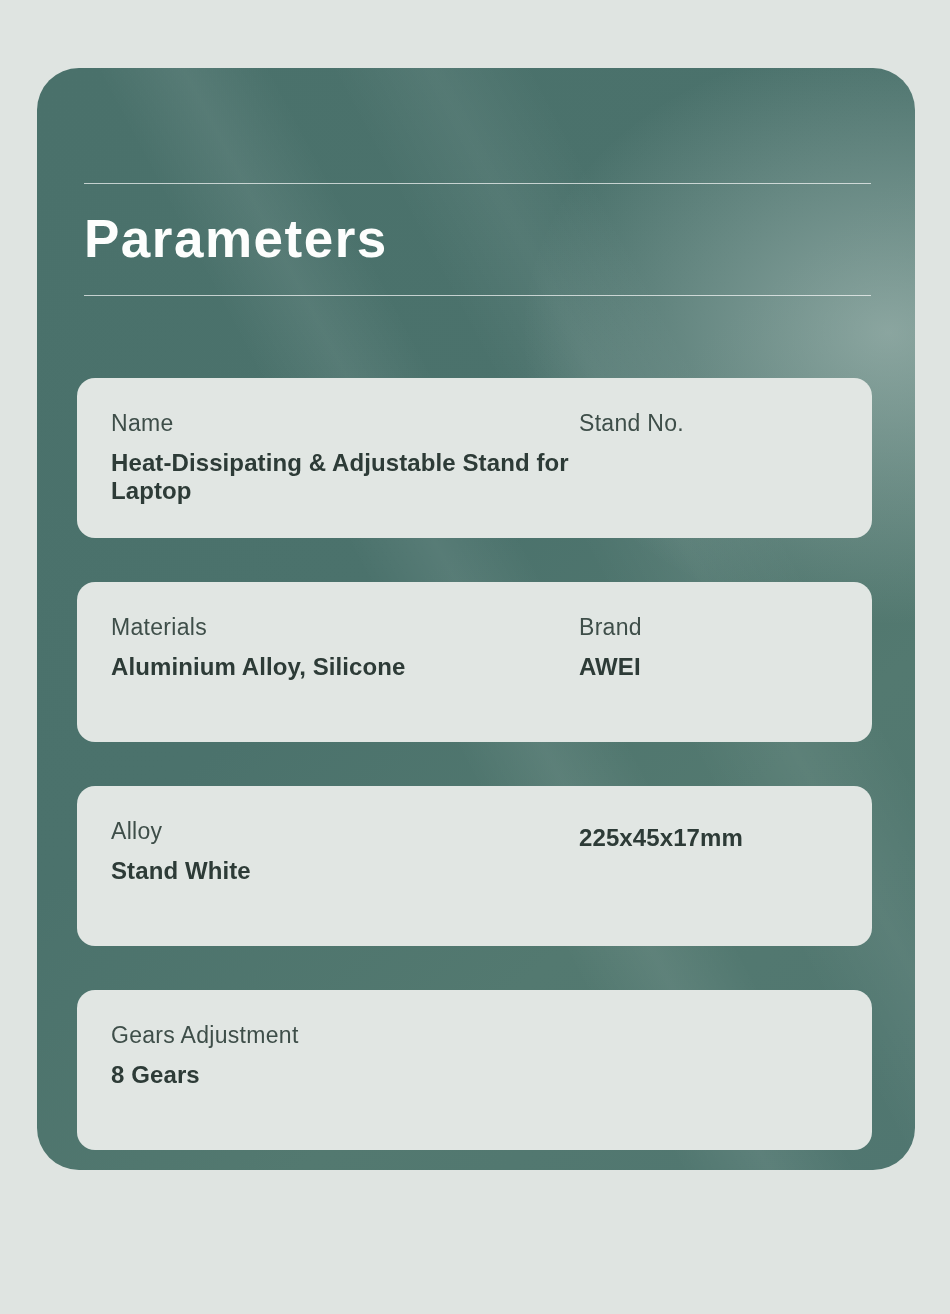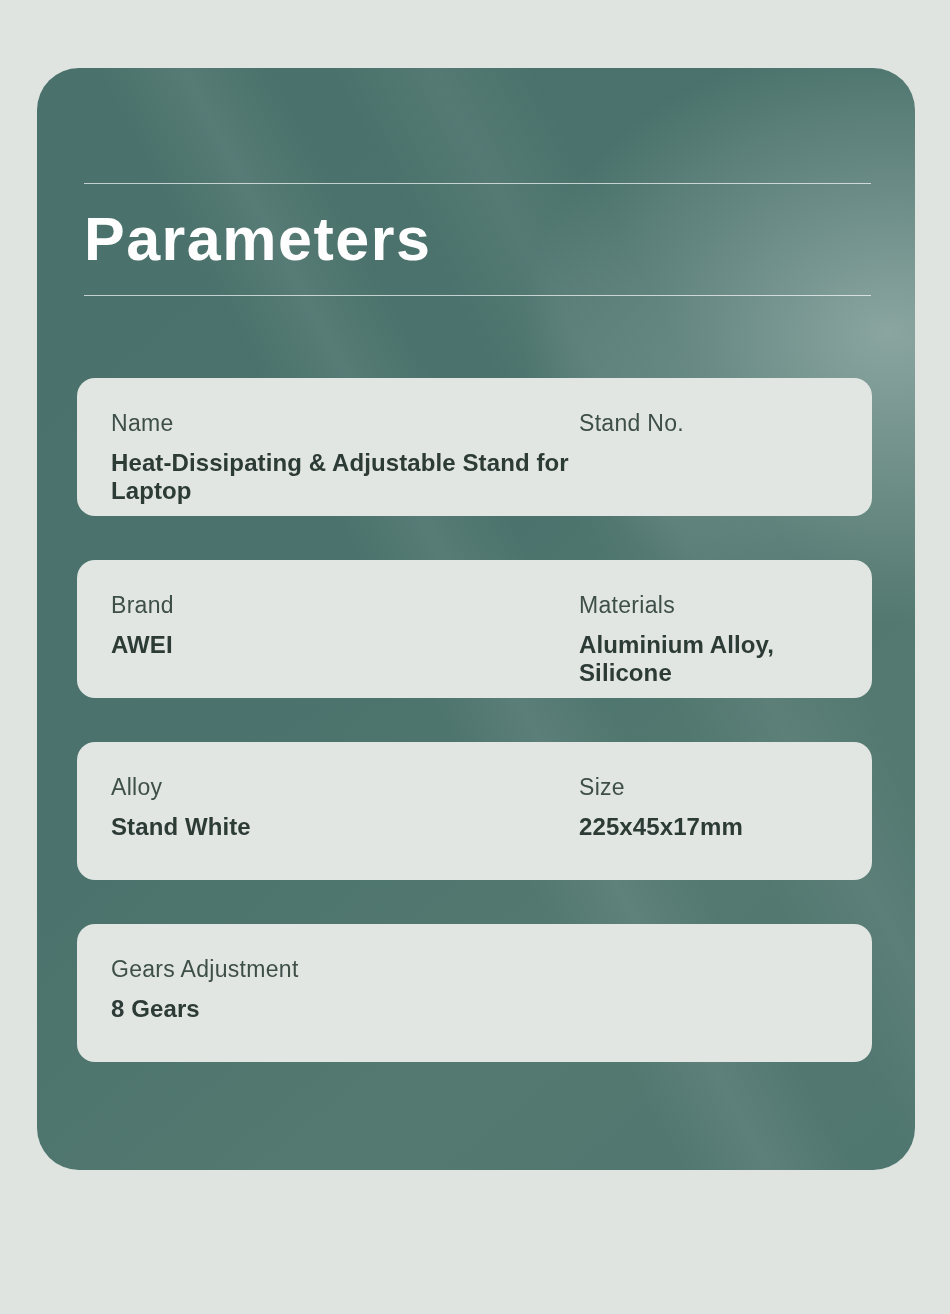--- a/index.html
+++ b/index.html
@@ -34,39 +34,39 @@
     right: 44px;
     top: 115px;
   }
   .rule {
     height: 1px;
     background: rgba(255,255,255,0.68);
   }
   h1.page-title {
     margin: 27px 0 0 0;
     padding: 0;
-    font-size: 61px;
+    font-size: 53px;
     line-height: 56px;
     font-weight: 600;
     letter-spacing: 1.5px;
     color: #fdfefd;
   }
   .rule.bottom {
     margin-top: 28px;
   }
   .cards {
     position: absolute;
     left: 40px;
     top: 310px;
     width: 795px;
   }
   .card {
     box-sizing: border-box;
     width: 795px;
-    height: 138px;
+    height: 160px;
     margin-bottom: 44px;
     border-radius: 18px;
     background: #e1e6e3;
     display: grid;
     grid-template-columns: 468px 1fr;
     padding: 29px 10px 0 34px;
   }
   .field-label {
     font-size: 23px;
     line-height: 33px;
@@ -101,36 +101,35 @@
         <div class="field-label">Name</div>
         <div class="field-value">Heat-Dissipating &amp; Adjustable Stand for Laptop</div>
       </div>
       <div class="field">
         <div class="field-label">Stand No.</div>
       </div>
     </section>
 
     <section class="card">
       <div class="field">
+        <div class="field-label">Materials</div>
+        <div class="field-value">Aluminium Alloy, Silicone</div>
+      </div>
+      <div class="field">
         <div class="field-label">Brand</div>
         <div class="field-value">AWEI</div>
-      </div>
-      <div class="field">
-        <div class="field-label">Materials</div>
-        <div class="field-value">Aluminium Alloy, Silicone</div>
       </div>
     </section>
 
     <section class="card">
       <div class="field">
         <div class="field-label">Alloy</div>
         <div class="field-value">Stand White</div>
       </div>
       <div class="field">
-        <div class="field-label">Size</div>
         <div class="field-value">225x45x17mm</div>
       </div>
     </section>
 
     <section class="card">
       <div class="field">
         <div class="field-label">Gears Adjustment</div>
         <div class="field-value">8 Gears</div>
       </div>
     </section>

